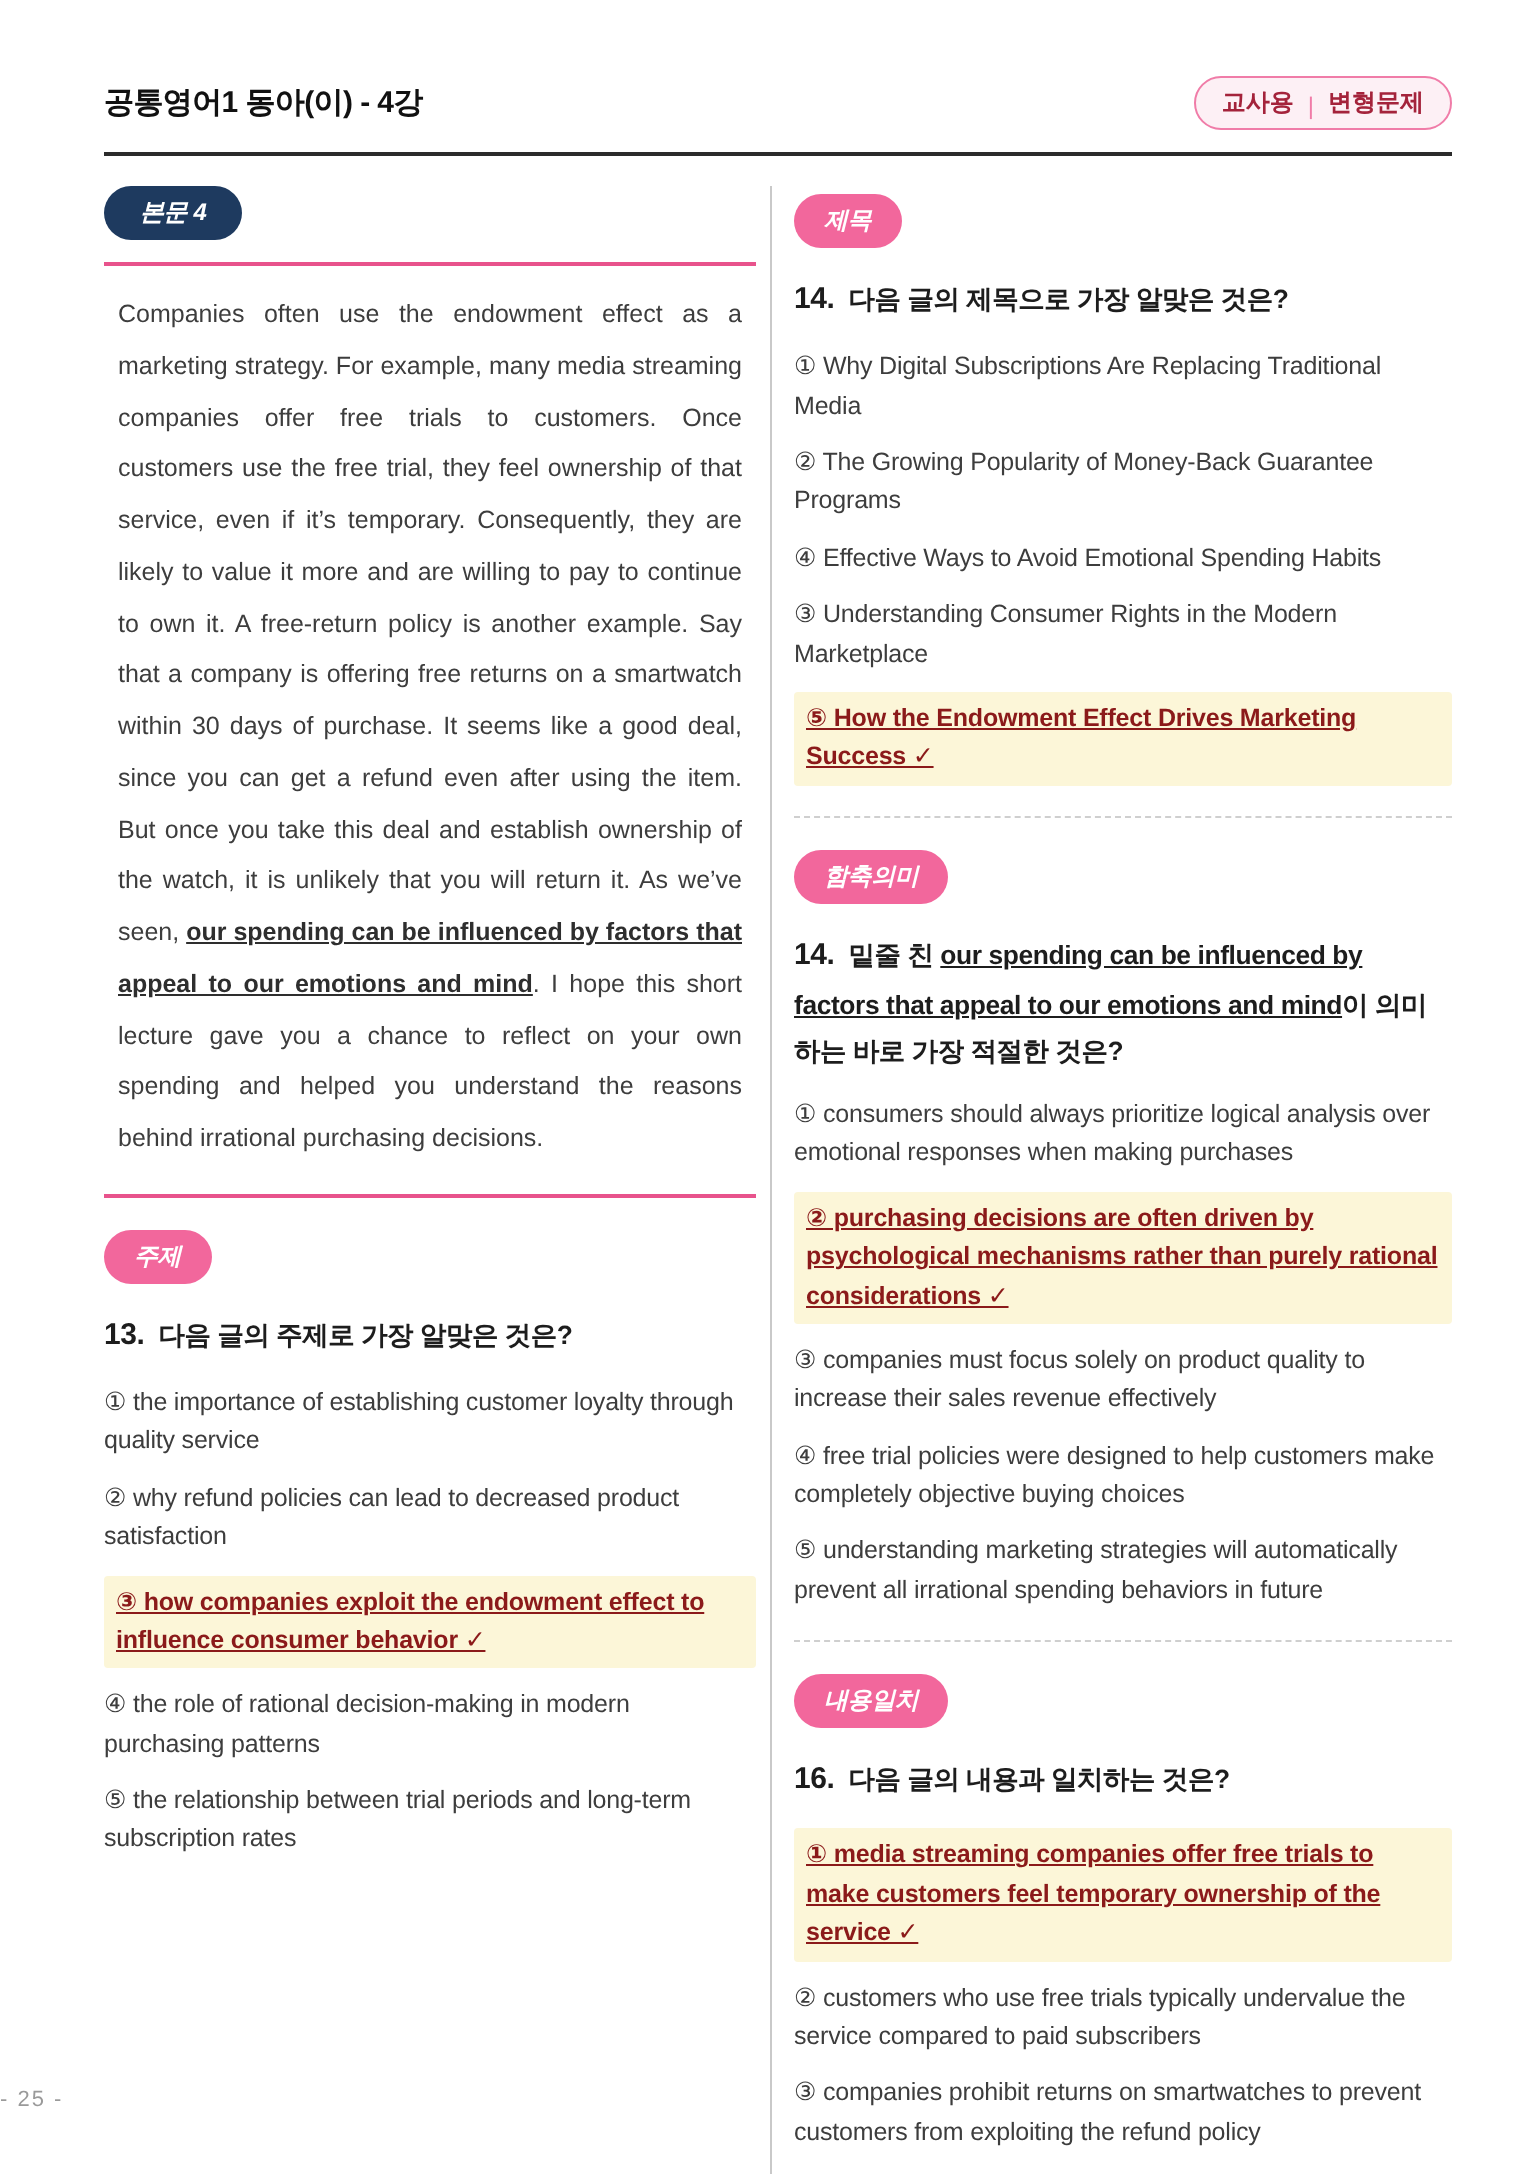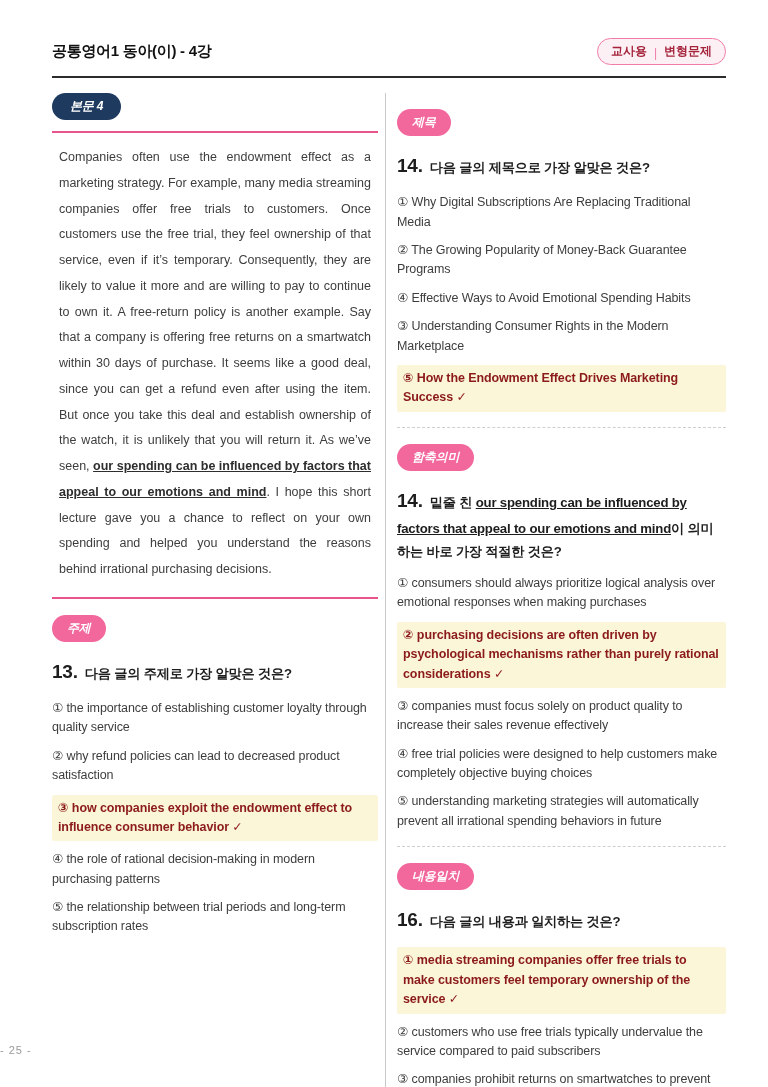--- a/index.html
+++ b/index.html
@@ -53,31 +53,31 @@
     border-top:2.5px solid var(--line-pink);
     border-bottom:2.5px solid var(--line-pink);
     padding:12px 7px 14px 7px;
     font-size:12.5px;line-height:2.06;text-align:justify;color:#3d3d3d;
   }
   .passage .key-phrase{font-weight:700;text-decoration:underline;color:#2e2e2e;}
 
   
   .question-block{margin-top:16px;}
   .q-title{margin-top:13px;font-size:13.2px;font-weight:700;color:#1d1d1d;line-height:1.75;letter-spacing:-0.2px;}
-  .q-num{font-size:19px;font-weight:700;margin-right:7px;}
+  .q-num{font-size:15px;font-weight:700;margin-right:7px;}
   .q-underline{text-decoration:underline;}
   .options{margin-top:11px;}
   .option{
     font-size:12.5px;line-height:1.55;color:#3d3d3d;
     margin-bottom:9px;letter-spacing:-0.1px;
   }
   .option.correct{
     background:var(--highlight-bg);
     color:var(--answer-red);
-    font-weight:700;
+    font-weight:700;text-decoration:underline;
     padding:4px 6px;border-radius:2px;
   }
   .dashed-sep{border-top:1.5px dashed #cfcfcf;margin:15px 0 16px 0;}
 
   
   .page-number{
     position:absolute;bottom:31px;left:0;right:0;
     text-align:left;font-size:11px;color:#9a9a9a;letter-spacing:1px;
   }
 </style>
@@ -117,21 +117,21 @@
           <div class="option">④ the role of rational decision-making in modern purchasing patterns</div>
           <div class="option">⑤ the relationship between trial periods and long-term subscription rates</div>
         </div>
       </div>
     </div>
 
     <div class="col-divider"></div>
 
     <div class="col-right">
 
-      <div class="question-block" style="margin-top:16px;">
+      <div class="question-block" style="margin-top:4px;">
         <span class="badge pink">제목</span>
         <div class="q-title">
           <span class="q-num">14.</span><span>다음 글의 제목으로 가장 알맞은 것은?</span>
         </div>
         <div class="options">
           <div class="option">① Why Digital Subscriptions Are Replacing Traditional Media</div>
           <div class="option">② The Growing Popularity of Money-Back Guarantee Programs</div>
           <div class="option">④ Effective Ways to Avoid Emotional Spending Habits</div>
           <div class="option">③ Understanding Consumer Rights in the Modern Marketplace</div>
           <div class="option correct">⑤ How the Endowment Effect Drives Marketing Success ✓</div>

